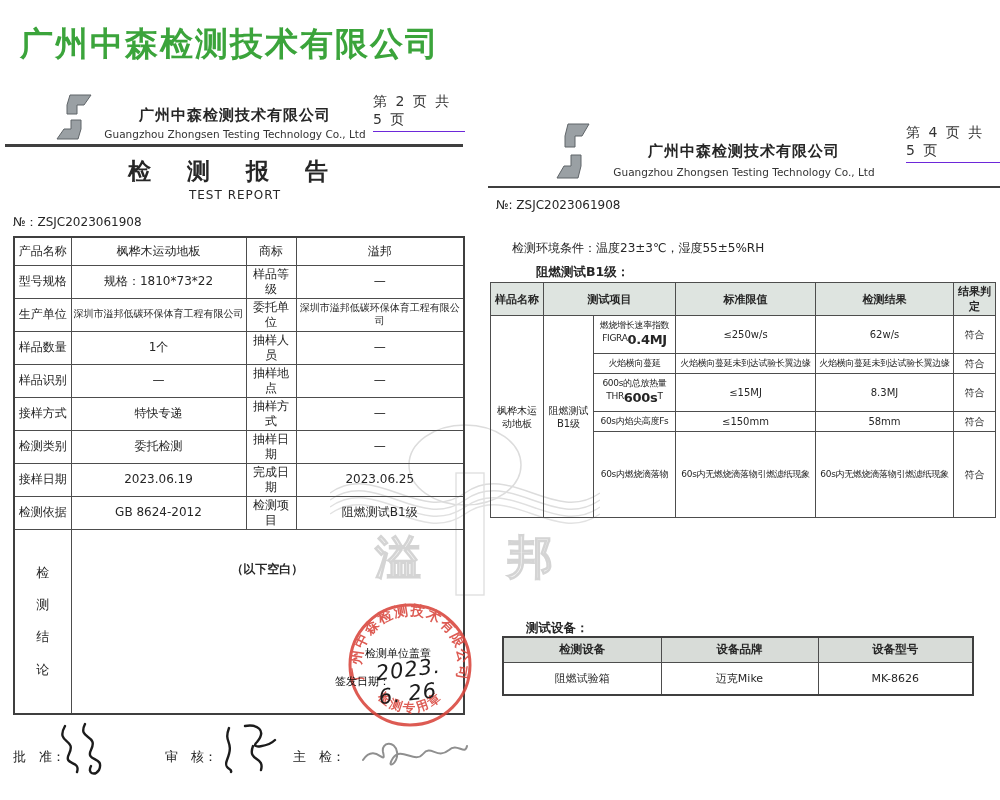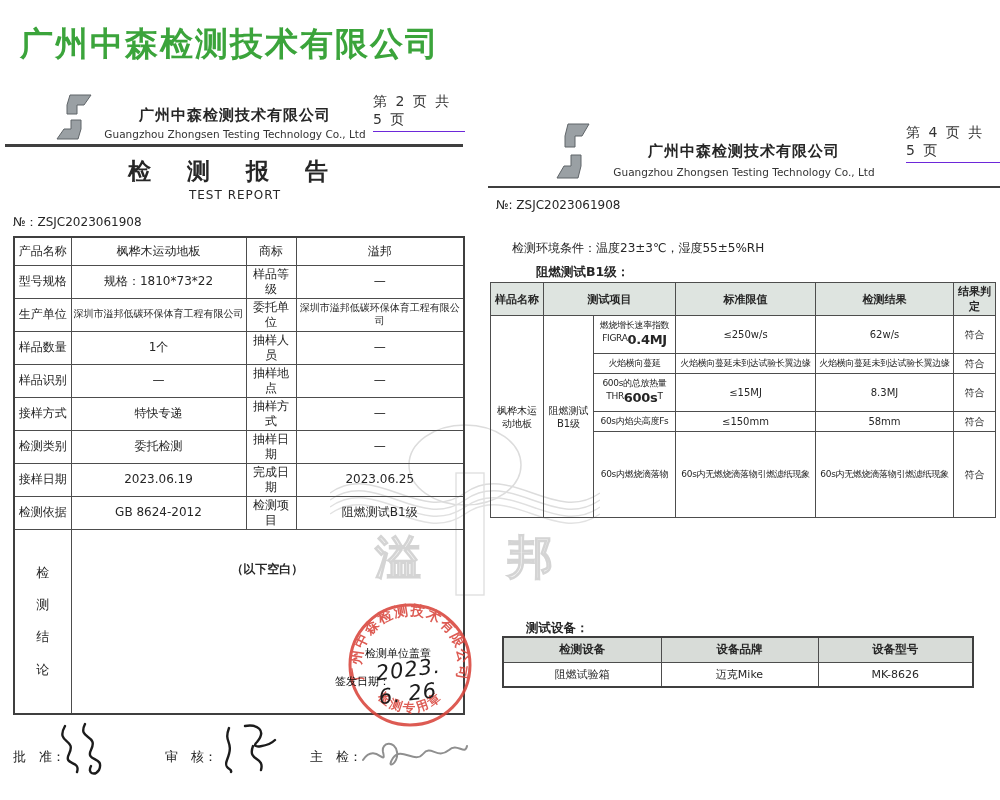--- a/index.html
+++ b/index.html
@@ -48,21 +48,21 @@
 
   #results-table { border:1.5px solid #3f3f3f; width:505px; }
   #results-table th { background:#dee4e0; font-size:11px; font-weight:bold; height:20px; }
   #results-table td { font-size:10px; line-height:1.3; }
   .fit { font-size:9px !important; letter-spacing:-0.3px;margin-left:37px; }
   .rh38 { height:38px; } .rh20 { height:20px; } .rh86 { height:86px; }
   sub.sb { font-size:13px;font-weight:bold; }
 
   #equip-table { border:2px solid #3f3f3f; width:470px; }
   #equip-table th { background:#d8dcd8; font-size:11.5px; font-weight:bold; height:25px; }
-  #equip-table td { font-size:11px; height:25px; }
+  #equip-table td { font-size:11px; height:33px; }
 
   
   #stamp-svg { z-index:4; opacity:0.88; }
   .stamp-caption { z-index:5; font-size:11px; color:#111; }
   .issue-label { z-index:5; font-size:11px; color:#111; }
   .issue-date { z-index:5; font-size:21px; font-style:italic; color:#1c1c1c; transform:rotate(-7deg); letter-spacing:1px; }
 
   .sig-label { font-size:13px; color:#222; }
   .sig { z-index:3; }
 </style>
@@ -197,21 +197,21 @@
     <div class="abs issue-date" style="left:372px; top:568px;">2023. 6. 26</div>
 
     <div class="abs sig-label" style="left:8px; top:660px;">批　准：</div>
     <svg class="abs sig" style="left:42px; top:628px;" width="85" height="62" viewBox="0 0 85 62">
       <path d="M18,10 C8,28 30,22 22,38 C16,50 34,44 30,56 M38,8 C30,24 52,18 44,34 C38,46 58,40 52,54 C48,60 40,58 44,50" fill="none" stroke="#1c1c1c" stroke-width="2.4" stroke-linecap="round"></path>
     </svg>
     <div class="abs sig-label" style="left:160px; top:660px;">审　核：</div>
     <svg class="abs sig" style="left:212px; top:632px;" width="72" height="58" viewBox="0 0 72 58">
       <path d="M12,8 C6,24 18,20 10,40 C6,50 16,48 14,52 M28,6 C40,4 50,10 40,22 C32,30 52,26 58,20 M36,26 C30,42 48,36 44,50" fill="none" stroke="#1c1c1c" stroke-width="2.4" stroke-linecap="round"></path>
     </svg>
-    <div class="abs sig-label" style="left:305px; top:660px;">主　检：</div>
+    <div class="abs sig-label" style="left:288px; top:660px;">主　检：</div>
     <svg class="abs sig" style="left:352px; top:642px;" width="115" height="48" viewBox="0 0 115 48">
       <path d="M6,30 C18,12 30,38 26,22 C24,12 38,10 40,22 C42,34 28,40 36,28 C44,16 58,34 66,24 C74,14 80,30 92,20 C100,12 108,26 110,16" fill="none" stroke="#8f8f8f" stroke-width="2" stroke-linecap="round"></path>
     </svg>
   </div>
 
   <div id="doc-right" class="abs doc">
 
     <svg class="abs" style="left:60px; top:8px;" width="50" height="62" viewBox="0 0 50 62">
       <path d="M20 4 H41 L34 16 H27 V27 H17 V16 Z" fill="#9aa0a4" stroke="#5f6468" stroke-width="1"></path>
       <path d="M30 58 H9 L16 46 H23 V35 H33 V46 Z" fill="#9aa0a4" stroke="#5f6468" stroke-width="1"></path>

